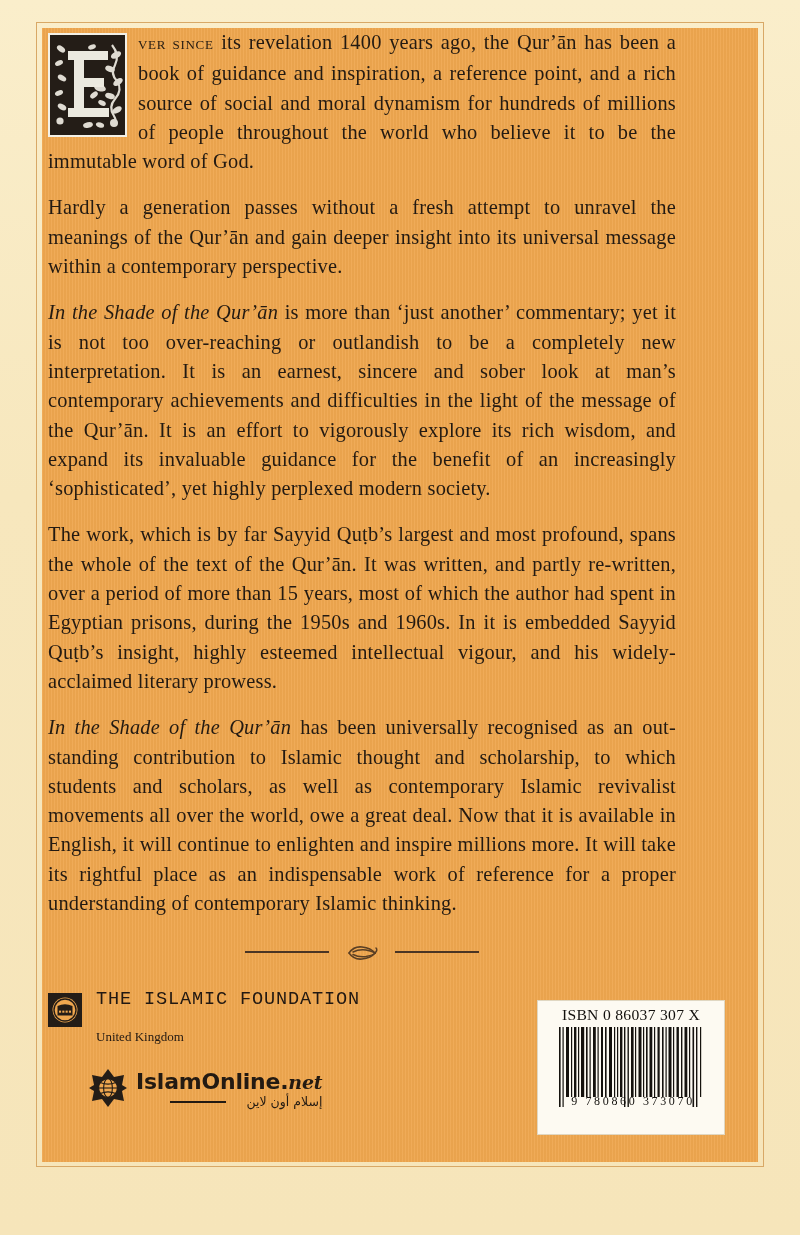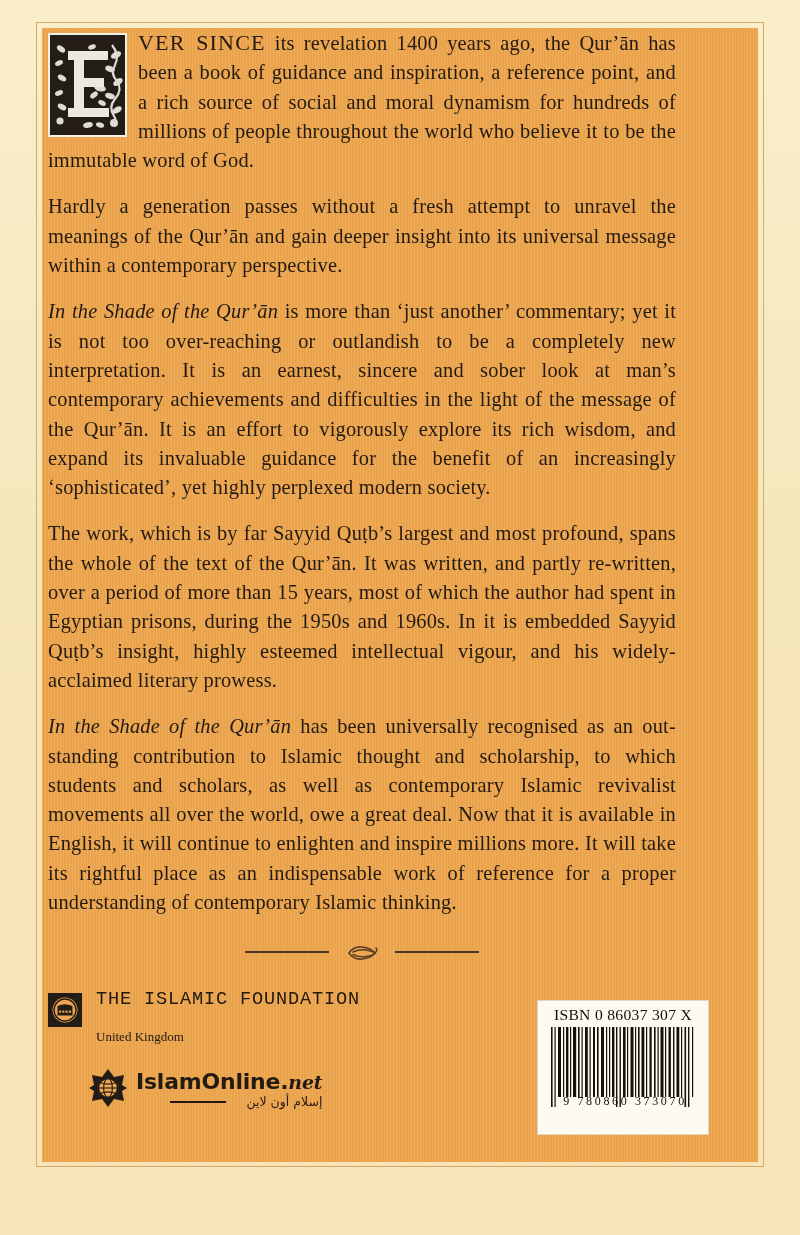--- a/index.html
+++ b/index.html
@@ -74,21 +74,21 @@
     line-height: 29.3px;
     margin: 0 0 17px 0;
     letter-spacing: 0.01em;
     text-rendering: optimizeLegibility;
   }
   .para:last-child { margin-bottom: 0; }
   .para i, .para em { }
   .smallcaps {
     font-variant: small-caps;
     letter-spacing: 0.055em;
-    font-size: 22px;
+    font-size: 13px;
   }
 
   
   #dropcap {
     float: left;
     width: 79px;
     height: 104px;
     margin: 5px 11px 0 0;
     position: relative;
     shape-outside: margin-box;
@@ -180,21 +180,21 @@
     font-size: 12.5px;
     color: #231a12;
     direction: rtl;
   }
 
   
   #isbn-box {
     position: absolute;
     left: 537px;
     top: 1000px;
-    width: 172px;
+    width: 188px;
     height: 135px;
     background: #fdfaf2;
     border: 1px solid #e0d7c2;
     box-sizing: border-box;
     padding: 5px 6px 4px 6px;
     display: flex;
     flex-direction: column;
     align-items: center;
   }
   #isbn-text {

